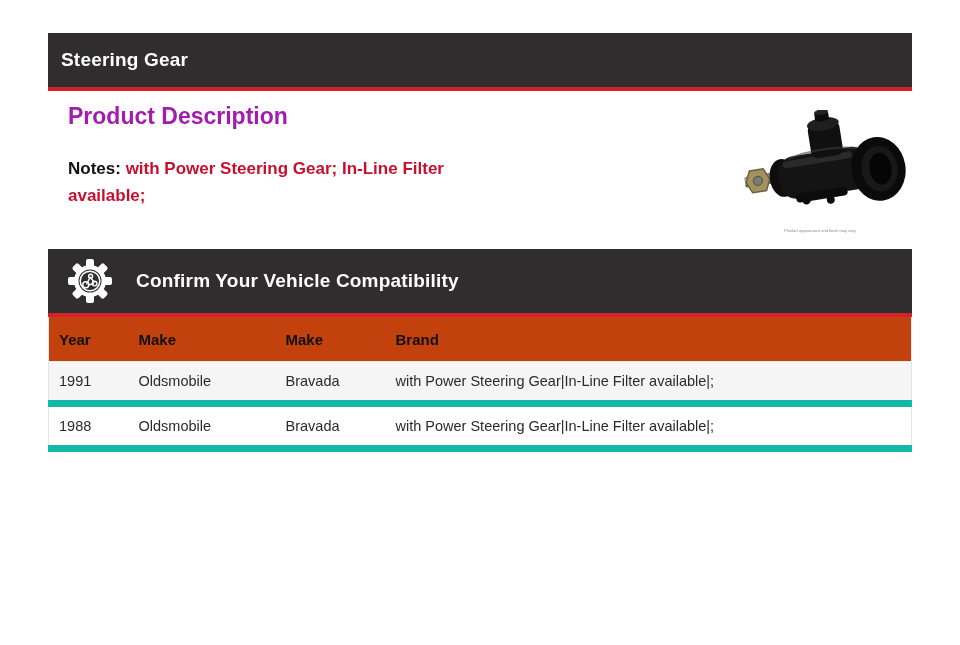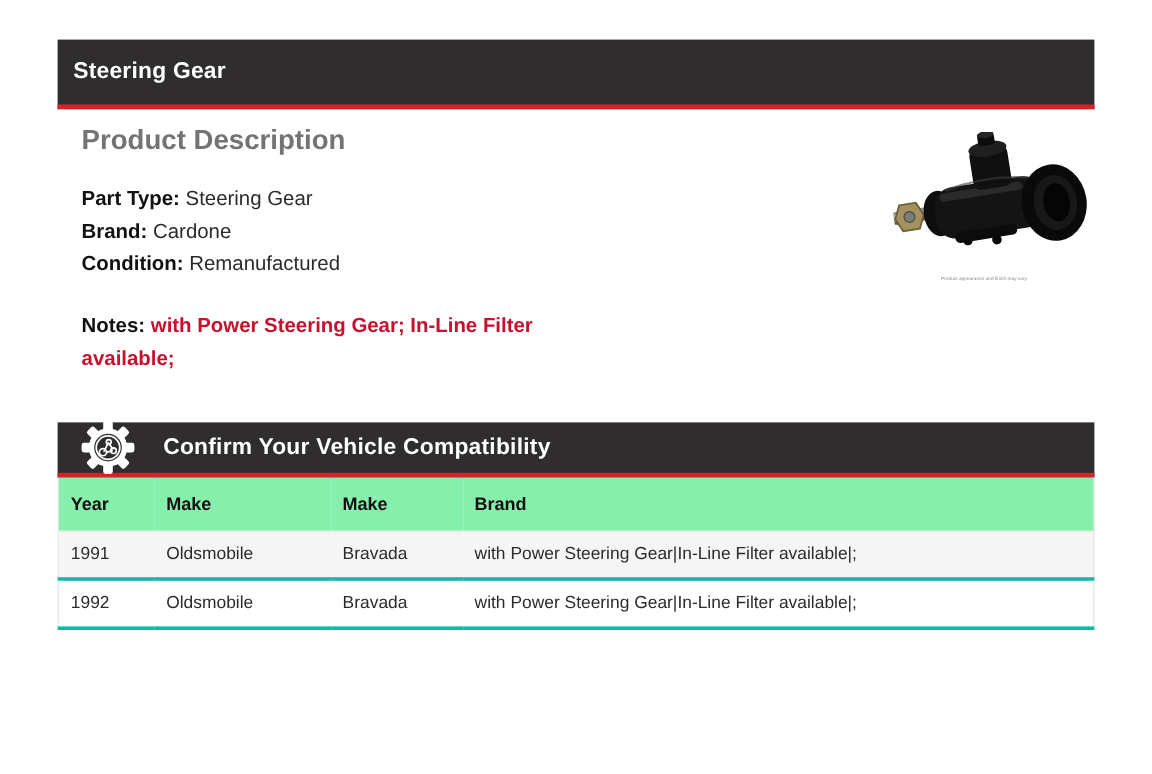--- a/index.html
+++ b/index.html
@@ -40,21 +40,21 @@
   .product-section {
     position: relative;
     margin: 0 48px;
     padding: 0 0 0 20px;
   }
   .product-heading {
     margin-top: 11px;
     font-size: 23px;
     line-height: 28px;
     font-weight: bold;
-    color: #737373;
+    color: #a21caf;
   }
   .attr-list { margin-top: 22px; }
   .attr-line {
     font-size: 17px;
     line-height: 27px;
     color: #2b2b2b;
   }
   .attr-line b { color: #111111; }
   .notes-block {
     margin-top: 25px;
@@ -77,21 +77,21 @@
   .product-photo .photo-caption {
     margin-top: 1px;
     font-size: 4px;
     line-height: 5px;
     color: #8a8a8a;
   }
 
   
   .compat-bar {
     margin-top: 40px;
-    height: 46px;
+    height: 68px;
     padding-left: 19px;
   }
   .compat-bar .gear-icon-wrap {
     width: 46px;
     height: 46px;
     display: flex;
     align-items: center;
     justify-content: center;
   }
   .compat-bar .bar-label {
@@ -114,56 +114,42 @@
   }
   .compat-table col.c-year  { width: 80px; }
   .compat-table col.c-make  { width: 147px; }
   .compat-table col.c-model { width: 110px; }
   .compat-table th {
     text-align: left;
     font-size: 15px;
     font-weight: bold;
     color: #111111;
     padding: 14px 10px 13px 10px;
-    background: #86efac;
+    background: #c2410c;
     border-bottom: 1px solid #e9e9e9;
   }
   .compat-table td {
     padding: 11px 10px;
-    border-bottom: 3px solid #14b8a6;
+    border-bottom: 7px solid #14b8a6;
   }
   .compat-table tbody tr:nth-child(odd) { background: #f5f5f5; }
   .compat-table tbody tr:nth-child(even) { background: #ffffff; }
 </style>
 </head>
 <body>
 
 <div class="page">
 
   <div class="bar title-bar">
     <span class="bar-label">Steering Gear</span>
   </div>
 
   <div class="product-section">
     <div class="product-heading">Product Description</div>
 
-    <div class="attr-list">
-      <div class="attr-line">
-        <b>Part Type:</b>
-        <span>Steering Gear</span>
-      </div>
-      <div class="attr-line">
-        <b>Brand:</b>
-        <span>Cardone</span>
-      </div>
-      <div class="attr-line">
-        <b>Condition:</b>
-        <span>Remanufactured</span>
-      </div>
-    </div>
 
     <div class="notes-block">
       <span class="notes-label">Notes:</span>
       <span class="notes-value">with Power Steering Gear; In-Line Filter available;</span>
     </div>
 
     <div class="product-photo">
       <svg width="180" height="113" viewBox="0 0 180 113">
         <g transform="rotate(-9 90 60)">
 
@@ -258,21 +244,21 @@
       </tr>
     </thead>
     <tbody>
       <tr>
         <td>1991</td>
         <td>Oldsmobile</td>
         <td>Bravada</td>
         <td>with Power Steering Gear|In-Line Filter available|;</td>
       </tr>
       <tr>
-        <td>1992</td>
+        <td>1988</td>
         <td>Oldsmobile</td>
         <td>Bravada</td>
         <td>with Power Steering Gear|In-Line Filter available|;</td>
       </tr>
     </tbody>
   </table>
 
 </div>
 
 </body></html>

